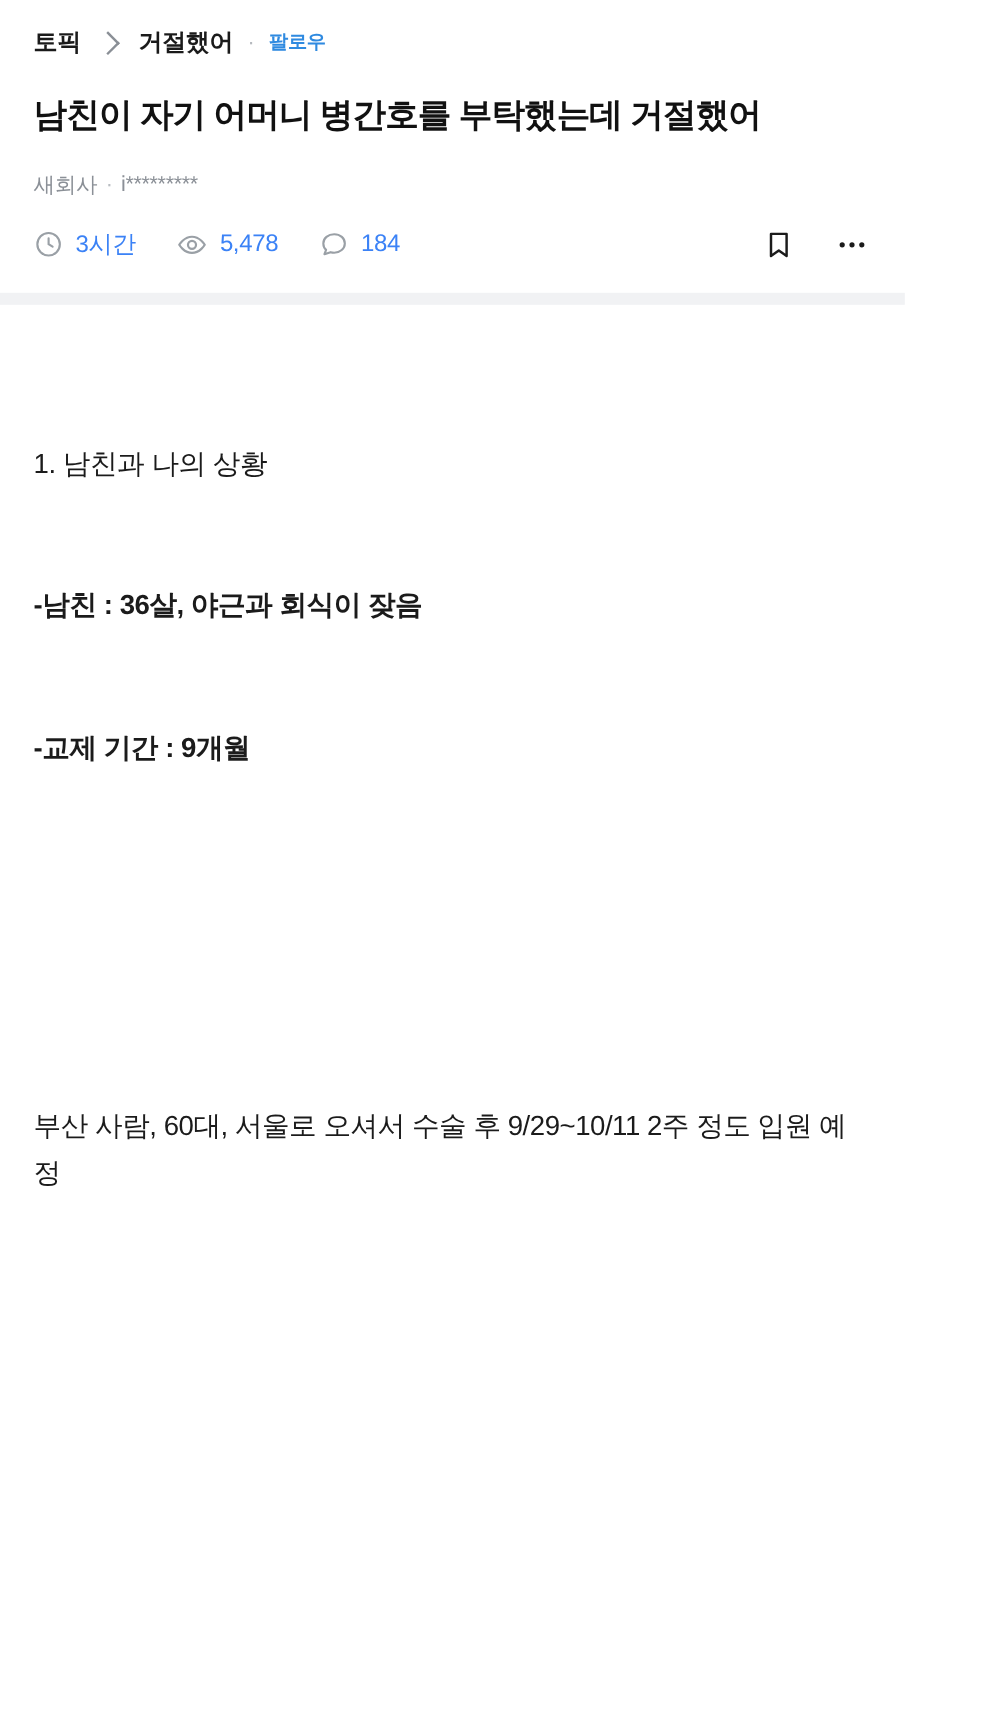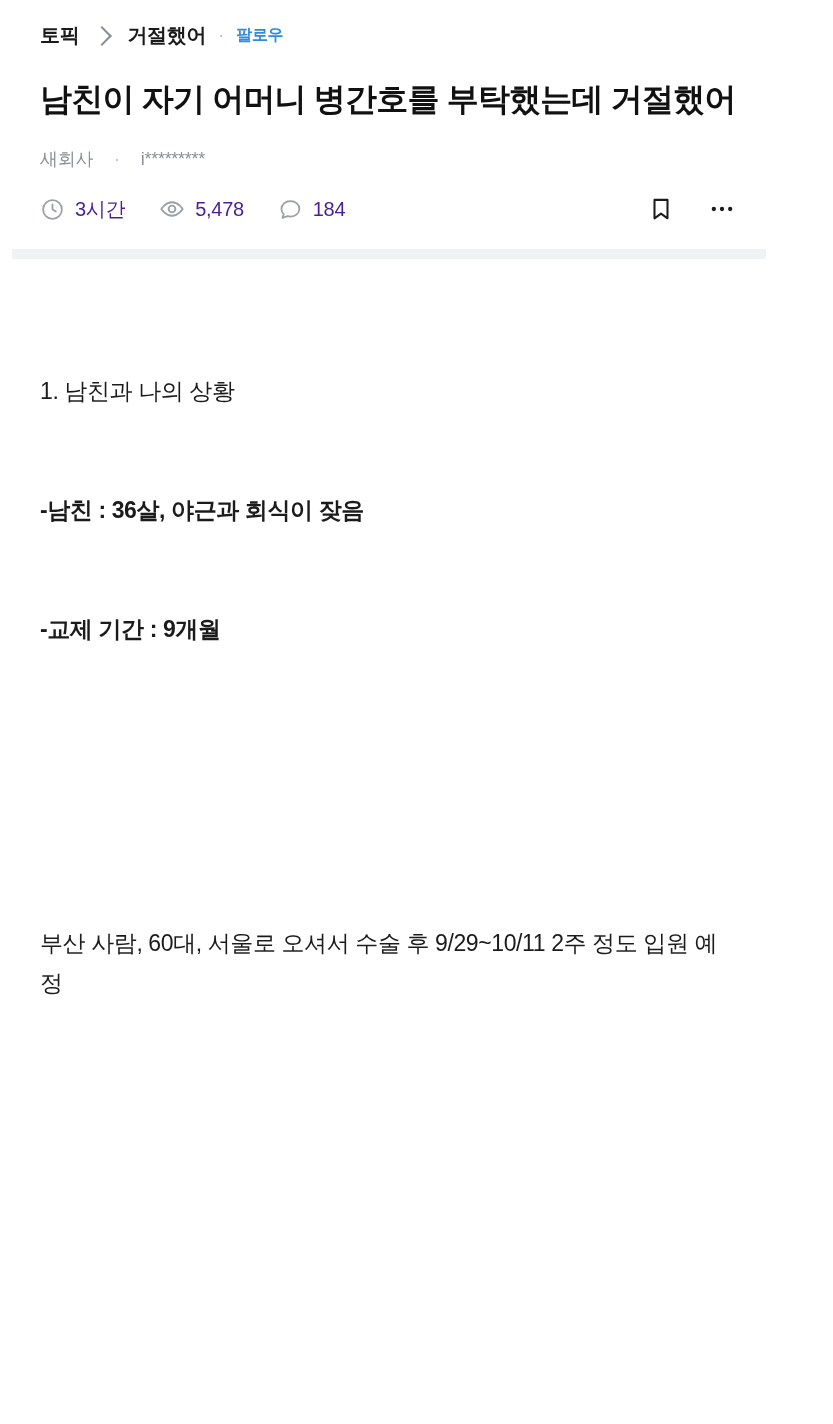--- a/index.html
+++ b/index.html
@@ -8,21 +8,20 @@
     height: 1424px;
     background: #ffffff;
     font-family: "Liberation Sans", "DejaVu Sans", sans-serif;
     overflow: hidden;
   }
   .page {
     width: 754px;
     height: 1424px;
     position: relative;
     background: #ffffff;
-    margin-left: 12px;
   }
 
   
   .breadcrumb {
     display: flex;
     align-items: center;
     padding: 22px 28px 6px 28px;
     gap: 10px;
     font-size: 20px;
     color: #222222;
@@ -49,52 +48,52 @@
   .follow {
     color: #2f8ae0;
     font-weight: 700;
     font-size: 16px;
     letter-spacing: -0.3px;
   }
 
   
   .title {
     padding: 22px 28px 0 28px;
-    font-size: 32px;
+    font-size: 28px;
     font-weight: 700;
     line-height: 1.38;
     color: #111111;
     letter-spacing: -0.8px;
   }
 
   
   .author-row {
     padding: 26px 28px 0 28px;
     font-size: 18px;
     color: #8b9097;
     letter-spacing: -0.3px;
     display: flex;
     align-items: center;
-    gap: 21px;
+    gap: 7px;
   }
   .author-row .sep { color: #b9bdc2; }
 
   
   .meta-row {
     display: flex;
     align-items: center;
     padding: 24px 26px 0 28px;
     gap: 34px;
     position: relative;
   }
   .meta-item {
     display: flex;
     align-items: center;
     gap: 10px;
-    color: #4c1d95;
+    color: #3b82f6;
     font-size: 20px;
     letter-spacing: -0.3px;
   }
   .meta-item svg { display: block; }
   .meta-spacer { flex: 1; }
   .meta-actions {
     display: flex;
     align-items: center;
     gap: 34px;
     margin-right: 4px;

